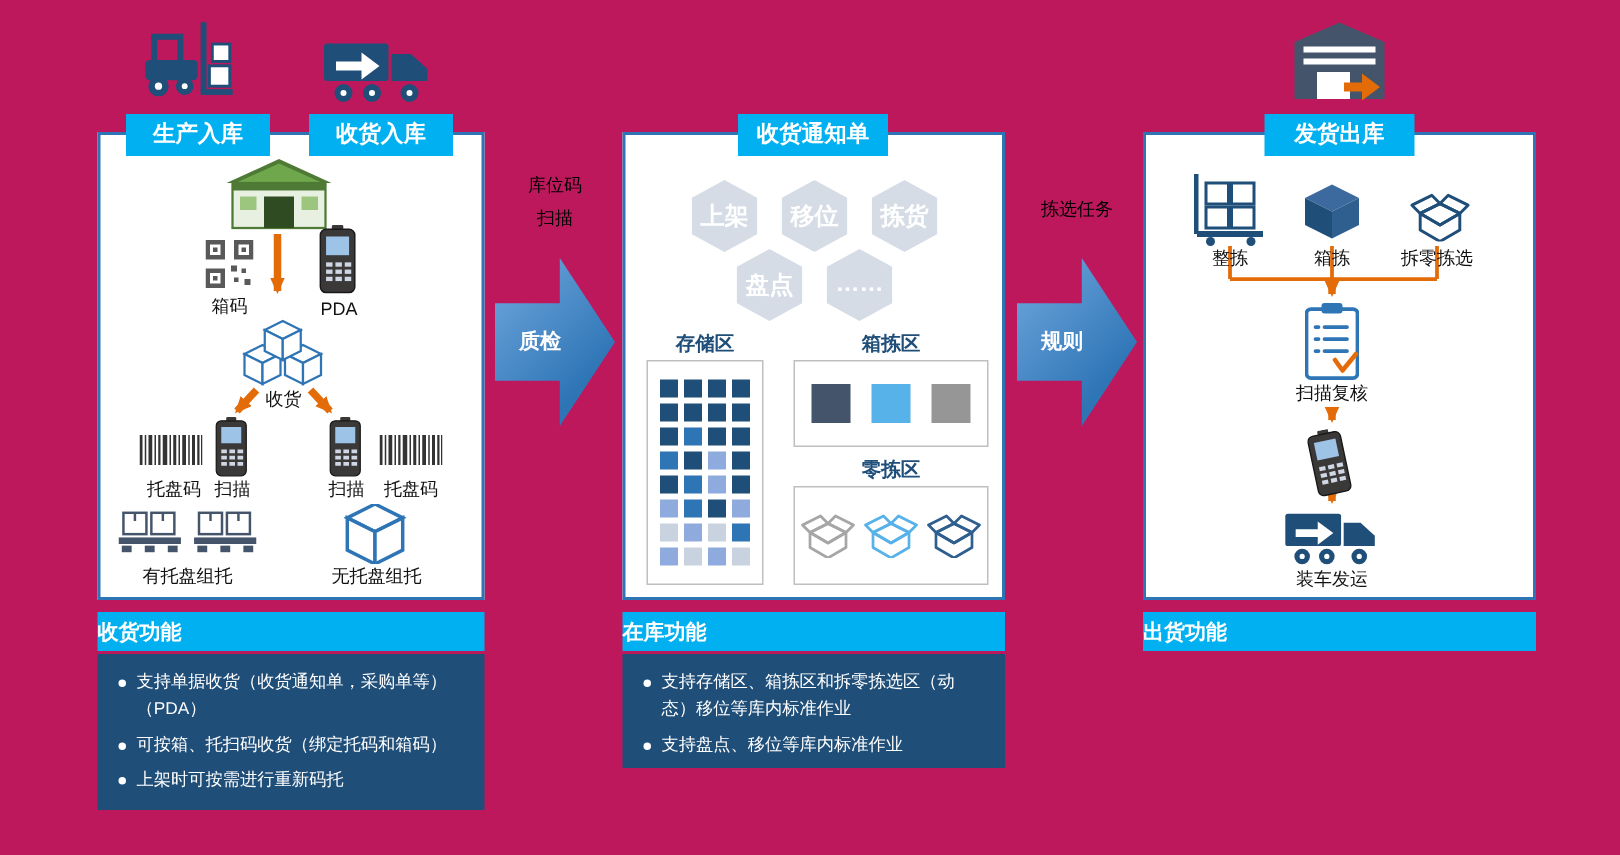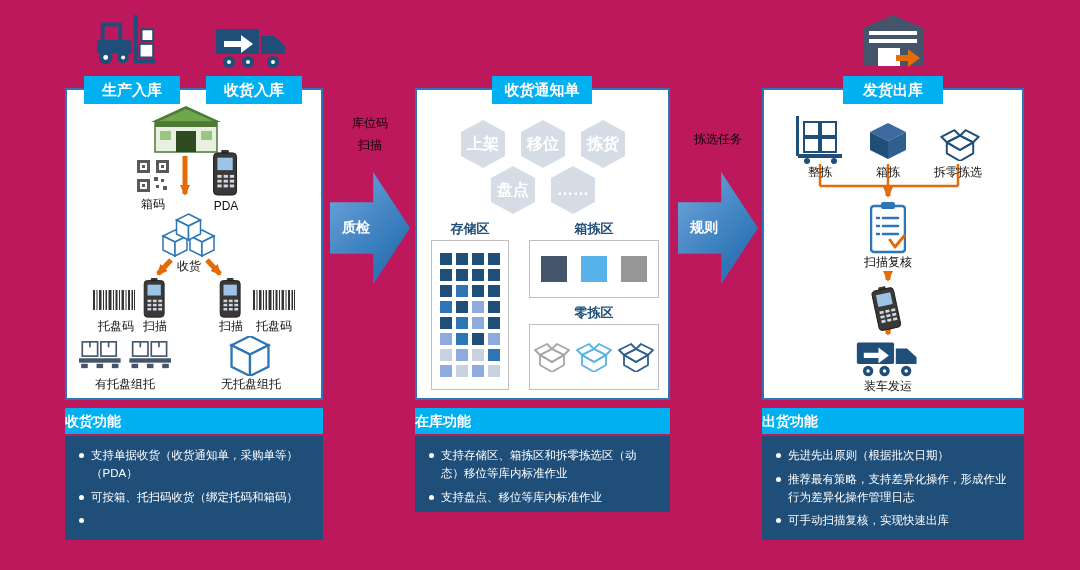--- a/index.html
+++ b/index.html
@@ -20,21 +20,21 @@
        clip-path:polygon(50% 0,100% 25%,100% 75%,50% 100%,0 75%,0 25%)}
   .zone-lbl{position:absolute;color:#1F4E79;font-weight:bold;font-size:13px;text-align:center}
   .zone-box{position:absolute;border:1px solid #BFBFBF;background:#fff;display:flex;align-items:center;justify-content:center;gap:14px}
   .grid{display:grid;grid-template-columns:repeat(4,12px);gap:4px}
   .cell{width:12px;height:12px}
   .cell-d{background:#1F4E79}.cell-m{background:#2E75B6}.cell-l{background:#8FAADC}.cell-g{background:#C9D3E0}
   .sq{width:26px;height:26px}
   .flow-label{position:absolute;font-size:12px;color:#000;text-align:center;white-space:pre-line;line-height:22px}
   .big-arrow{position:absolute;width:80px;height:112px;background:linear-gradient(135deg,#71A8DE 0%,#2E75B6 75%);
        clip-path:polygon(0 27%,54% 27%,54% 0,100% 50%,54% 100%,54% 73%,0 73%)}
-  .big-arrow-text{position:absolute;left:12px;top:50%;transform:translateY(-50%);width:44px;text-align:left;
+  .big-arrow-text{position:absolute;left:0;top:50%;transform:translateY(-50%);width:44px;text-align:right;
        color:#fff;font-weight:bold;font-size:14px}
   .ftitle{position:absolute;height:26px;line-height:26px;background:#00B0F0;color:#fff;font-weight:bold;
        font-size:14px;}
   .fbody{position:absolute;background:#1F4E79;color:#fff;padding:11px 12px;font-size:11.5px;line-height:1.55}
   .bullet{display:flex;margin-bottom:6px;text-align:left}
   .dot{width:5px;height:5px;border-radius:50%;background:#fff;margin:6px 7px 0 2px;flex-shrink:0}
 </style>
 </head>
 <body>
 
@@ -403,44 +403,31 @@
     <div class="bullet">
         <span class="dot"></span>
         <span>支持单据收货（收货通知单，采购单等）（PDA）</span>
       </div>
     <div class="bullet">
         <span class="dot"></span>
         <span>可按箱、托扫码收货（绑定托码和箱码）</span>
       </div>
     <div class="bullet">
         <span class="dot"></span>
+        <span>上架时可按需进行重新码托</span>
       </div>
   </div>
 
   <div class="ftitle" style="left:415px;top:408px;width:255px">在库功能</div>
   <div class="fbody" style="left:415px;top:436px;width:255px;height:76px">
     <div class="bullet">
         <span class="dot"></span>
         <span>支持存储区、箱拣区和拆零拣选区（动态）移位等库内标准作业</span>
       </div>
     <div class="bullet">
         <span class="dot"></span>
         <span>支持盘点、移位等库内标准作业</span>
       </div>
   </div>
 
   <div class="ftitle" style="left:762px;top:408px;width:262px">出货功能</div>
-  <div class="fbody" style="left:762px;top:436px;width:262px;height:104px">
-    <div class="bullet">
-        <span class="dot"></span>
-        <span>先进先出原则（根据批次日期）</span>
-      </div>
-    <div class="bullet">
-        <span class="dot"></span>
-        <span>推荐最有策略，支持差异化操作，形成作业行为差异化操作管理日志</span>
-      </div>
-    <div class="bullet">
-        <span class="dot"></span>
-        <span>可手动扫描复核，实现快速出库</span>
-      </div>
-  </div>
 
 </div>
 
 </body></html>

